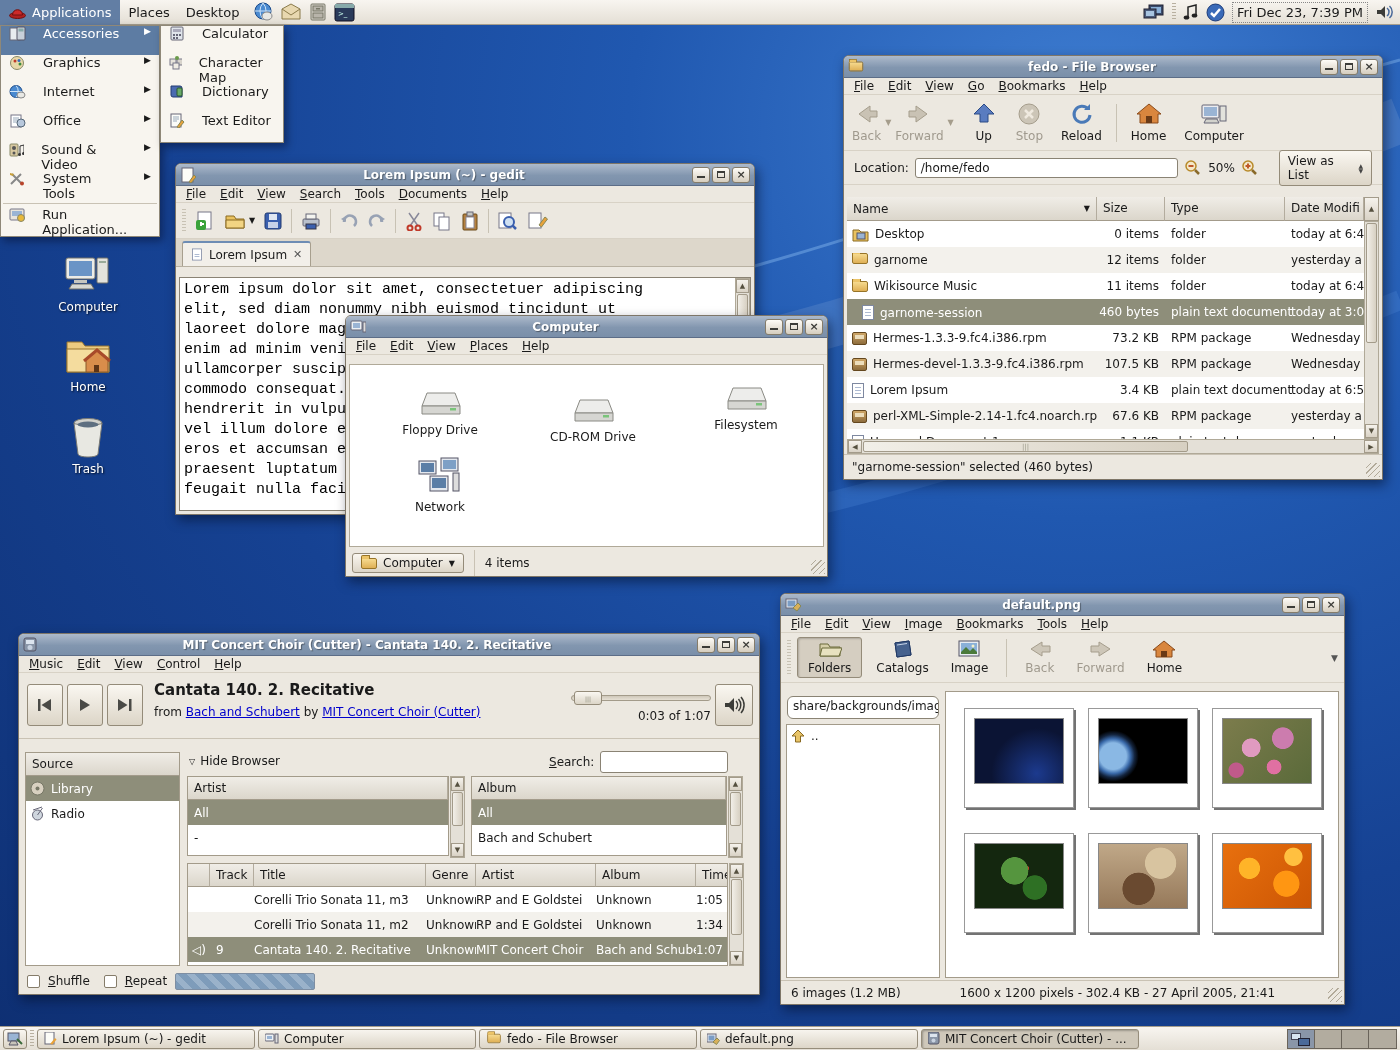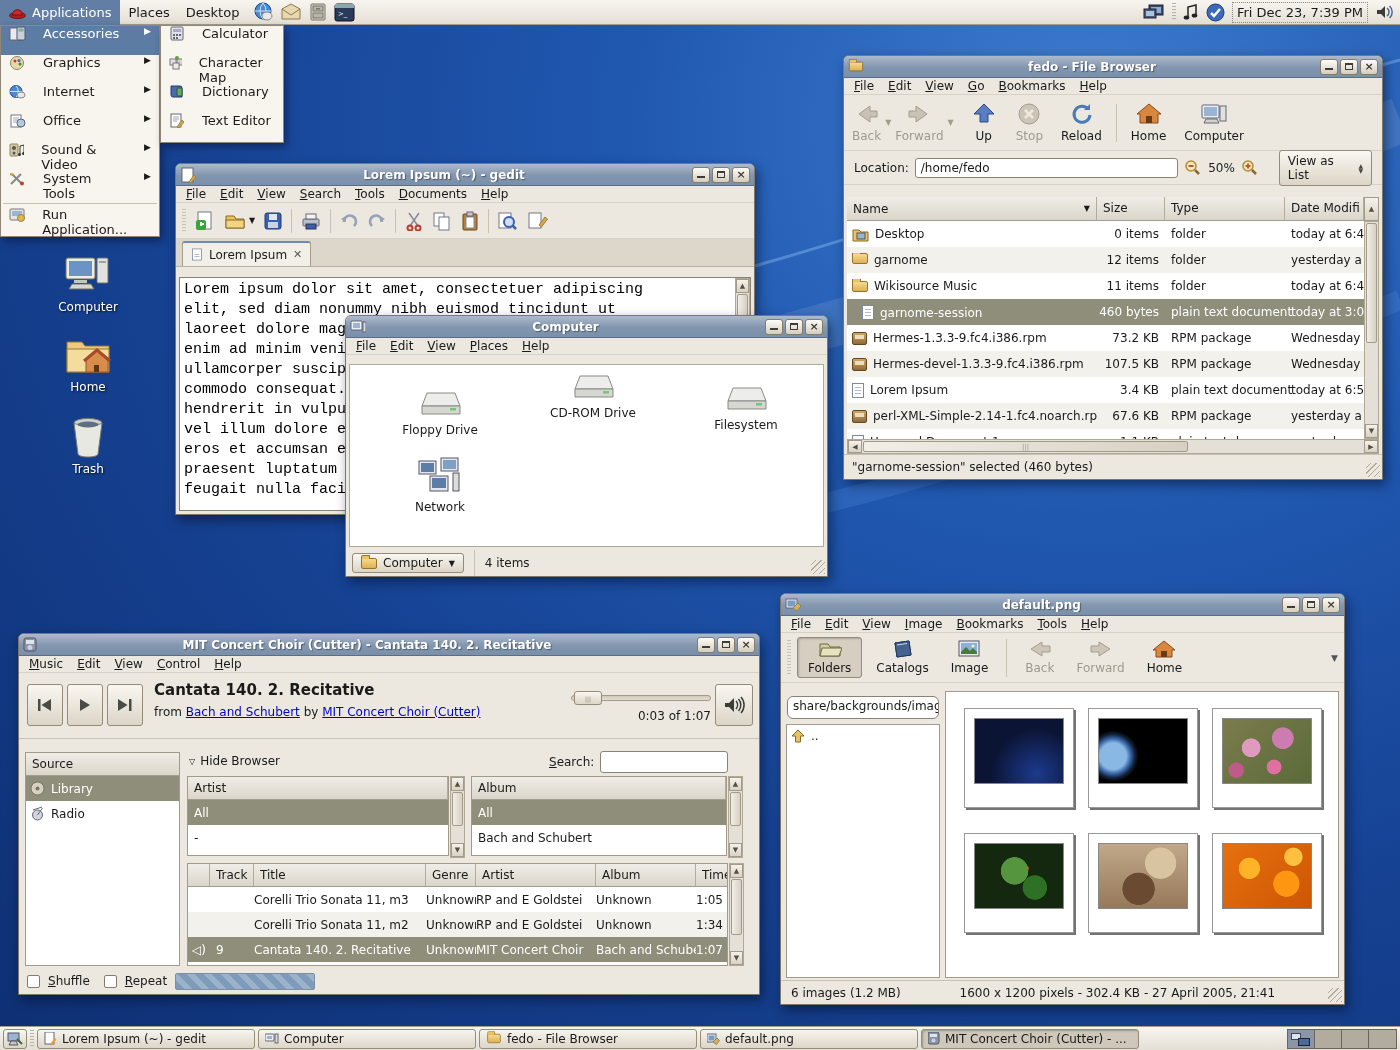--- a/index.html
+++ b/index.html
@@ -425,21 +425,21 @@
   </div>
   <div style="position:absolute;left:3px;top:48px;right:3px;bottom:29px;background:#fff;border:1px solid #b0a998">
     <div style="position:absolute;left:40px;top:23px;width:100px;text-align:center">
       <svg width="46" height="32">
           <path d="M10 5 h28 l5 13 H5z" fill="#ededeb" stroke="#8a8a84"></path>
           <path d="M5 18 h38 v8 H5z" fill="#d6d6d2" stroke="#8a8a84"></path>
           <rect x="33" y="20" width="6" height="2.5" fill="#7ac47a"></rect>
         </svg>
       <div>Floppy Drive</div>
     </div>
-    <div style="position:absolute;left:193px;top:6px;width:100px;text-align:center">
+    <div style="position:absolute;left:193px;top:30px;width:100px;text-align:center">
       <svg width="46" height="32">
           <path d="M10 5 h28 l5 13 H5z" fill="#ededeb" stroke="#8a8a84"></path>
           <path d="M5 18 h38 v8 H5z" fill="#d6d6d2" stroke="#8a8a84"></path>
           <rect x="33" y="20" width="6" height="2.5" fill="#7ac47a"></rect>
         </svg>
       <div>CD-ROM Drive</div>
     </div>
     <div style="position:absolute;left:346px;top:18px;width:100px;text-align:center">
       <svg width="46" height="32">
           <path d="M10 5 h28 l5 13 H5z" fill="#ededeb" stroke="#8a8a84"></path>

